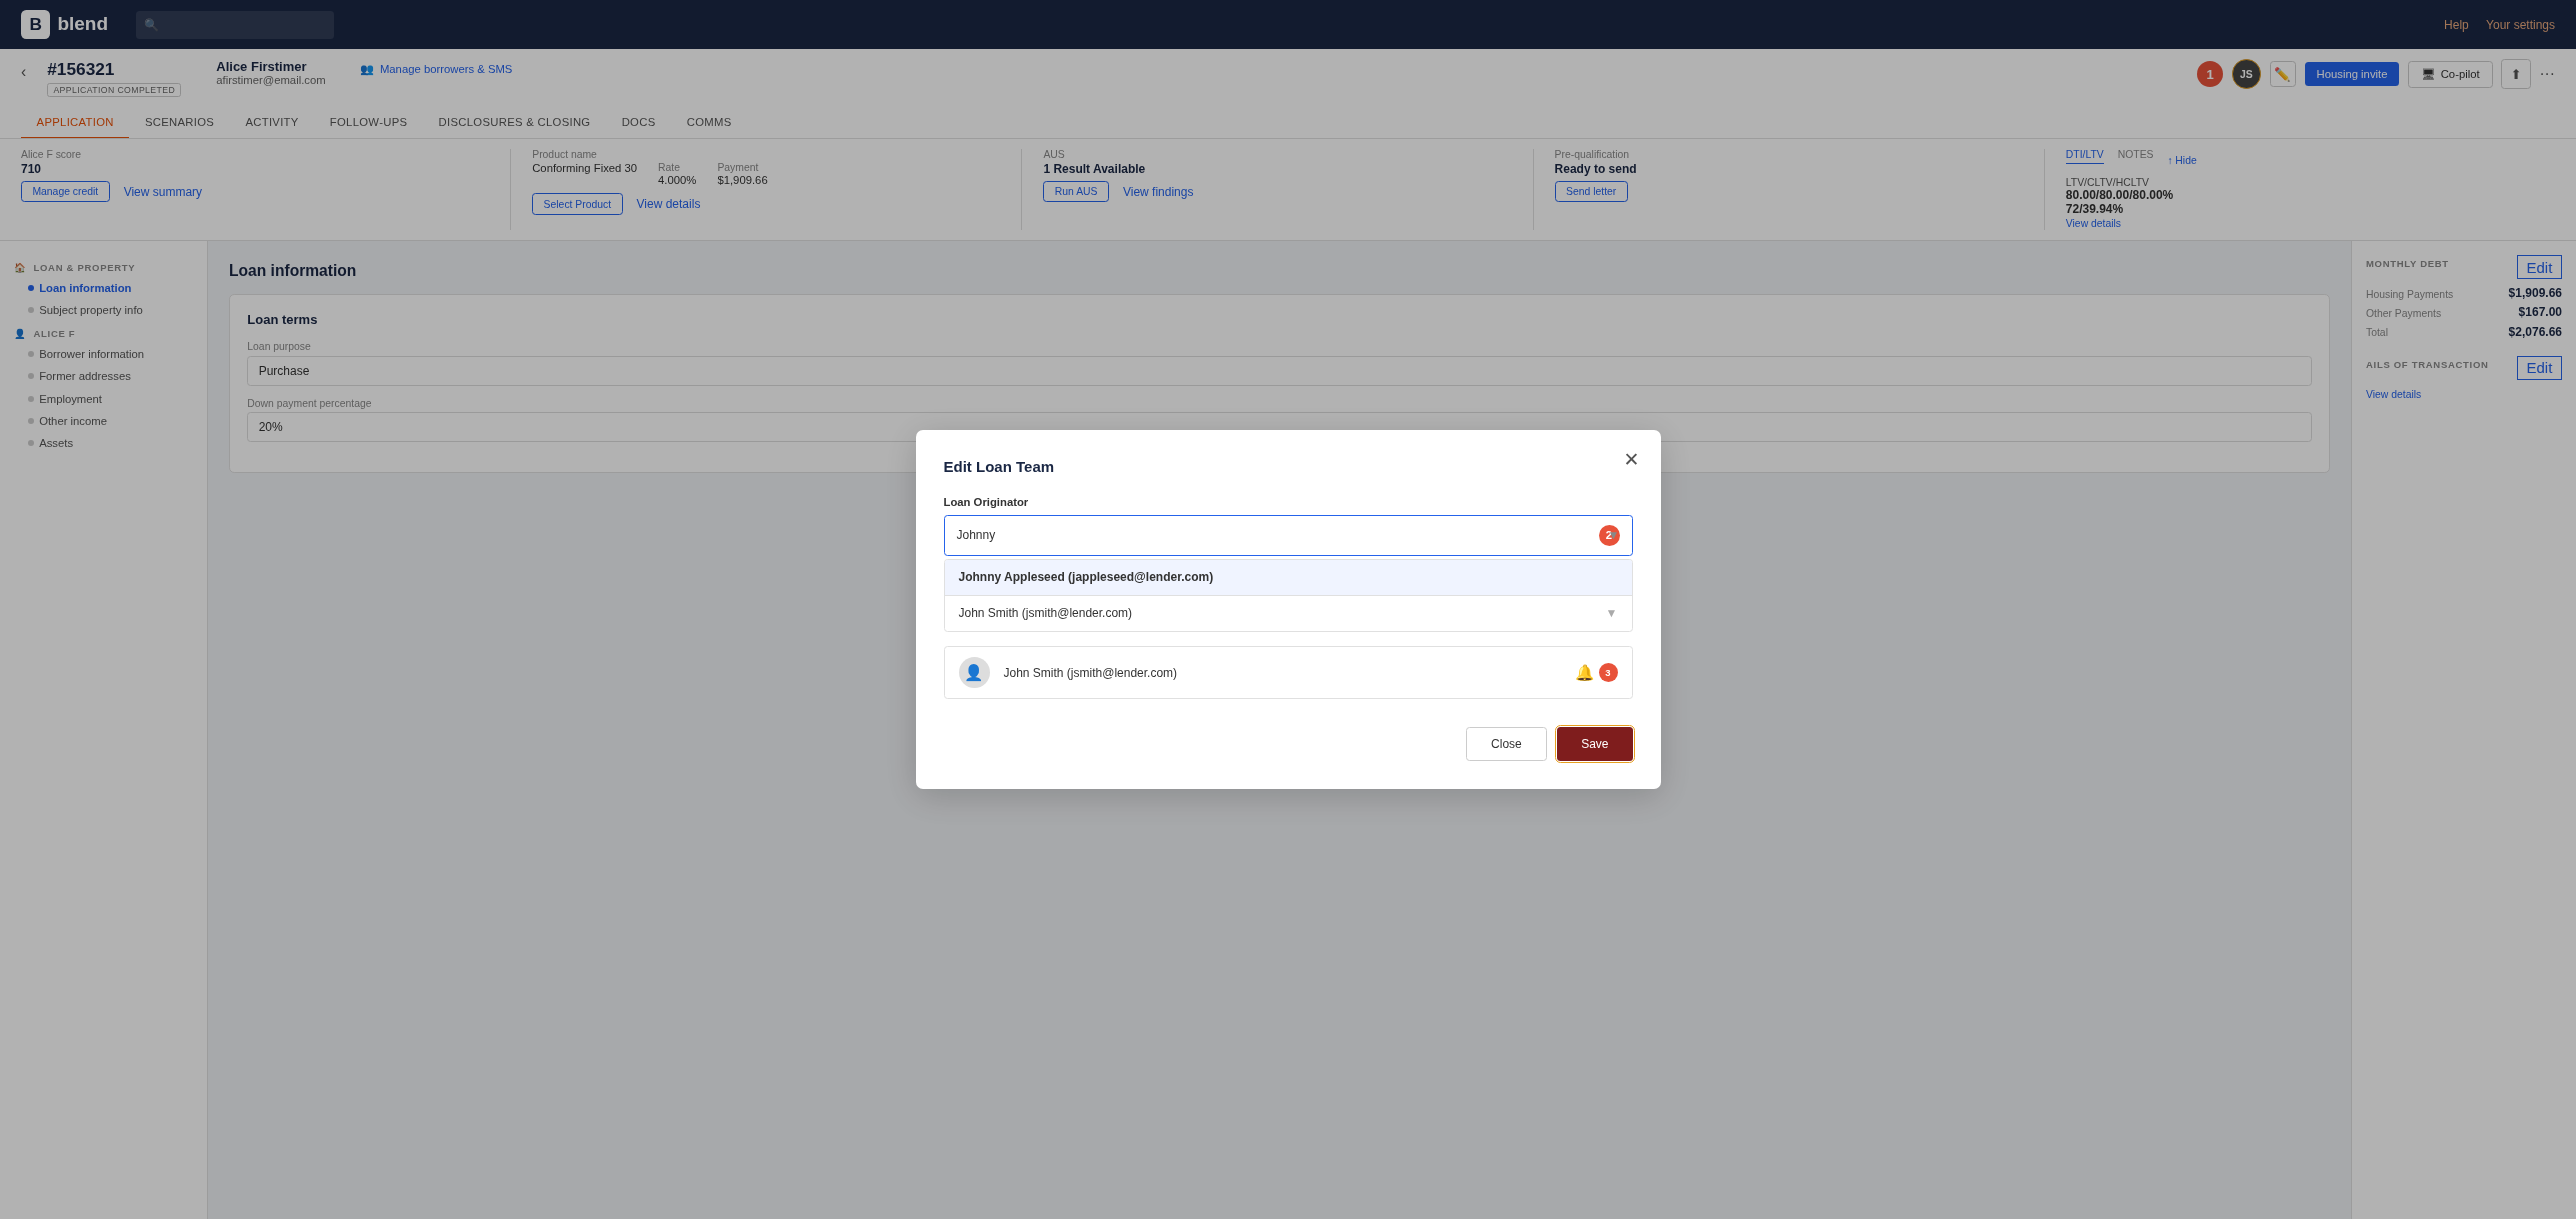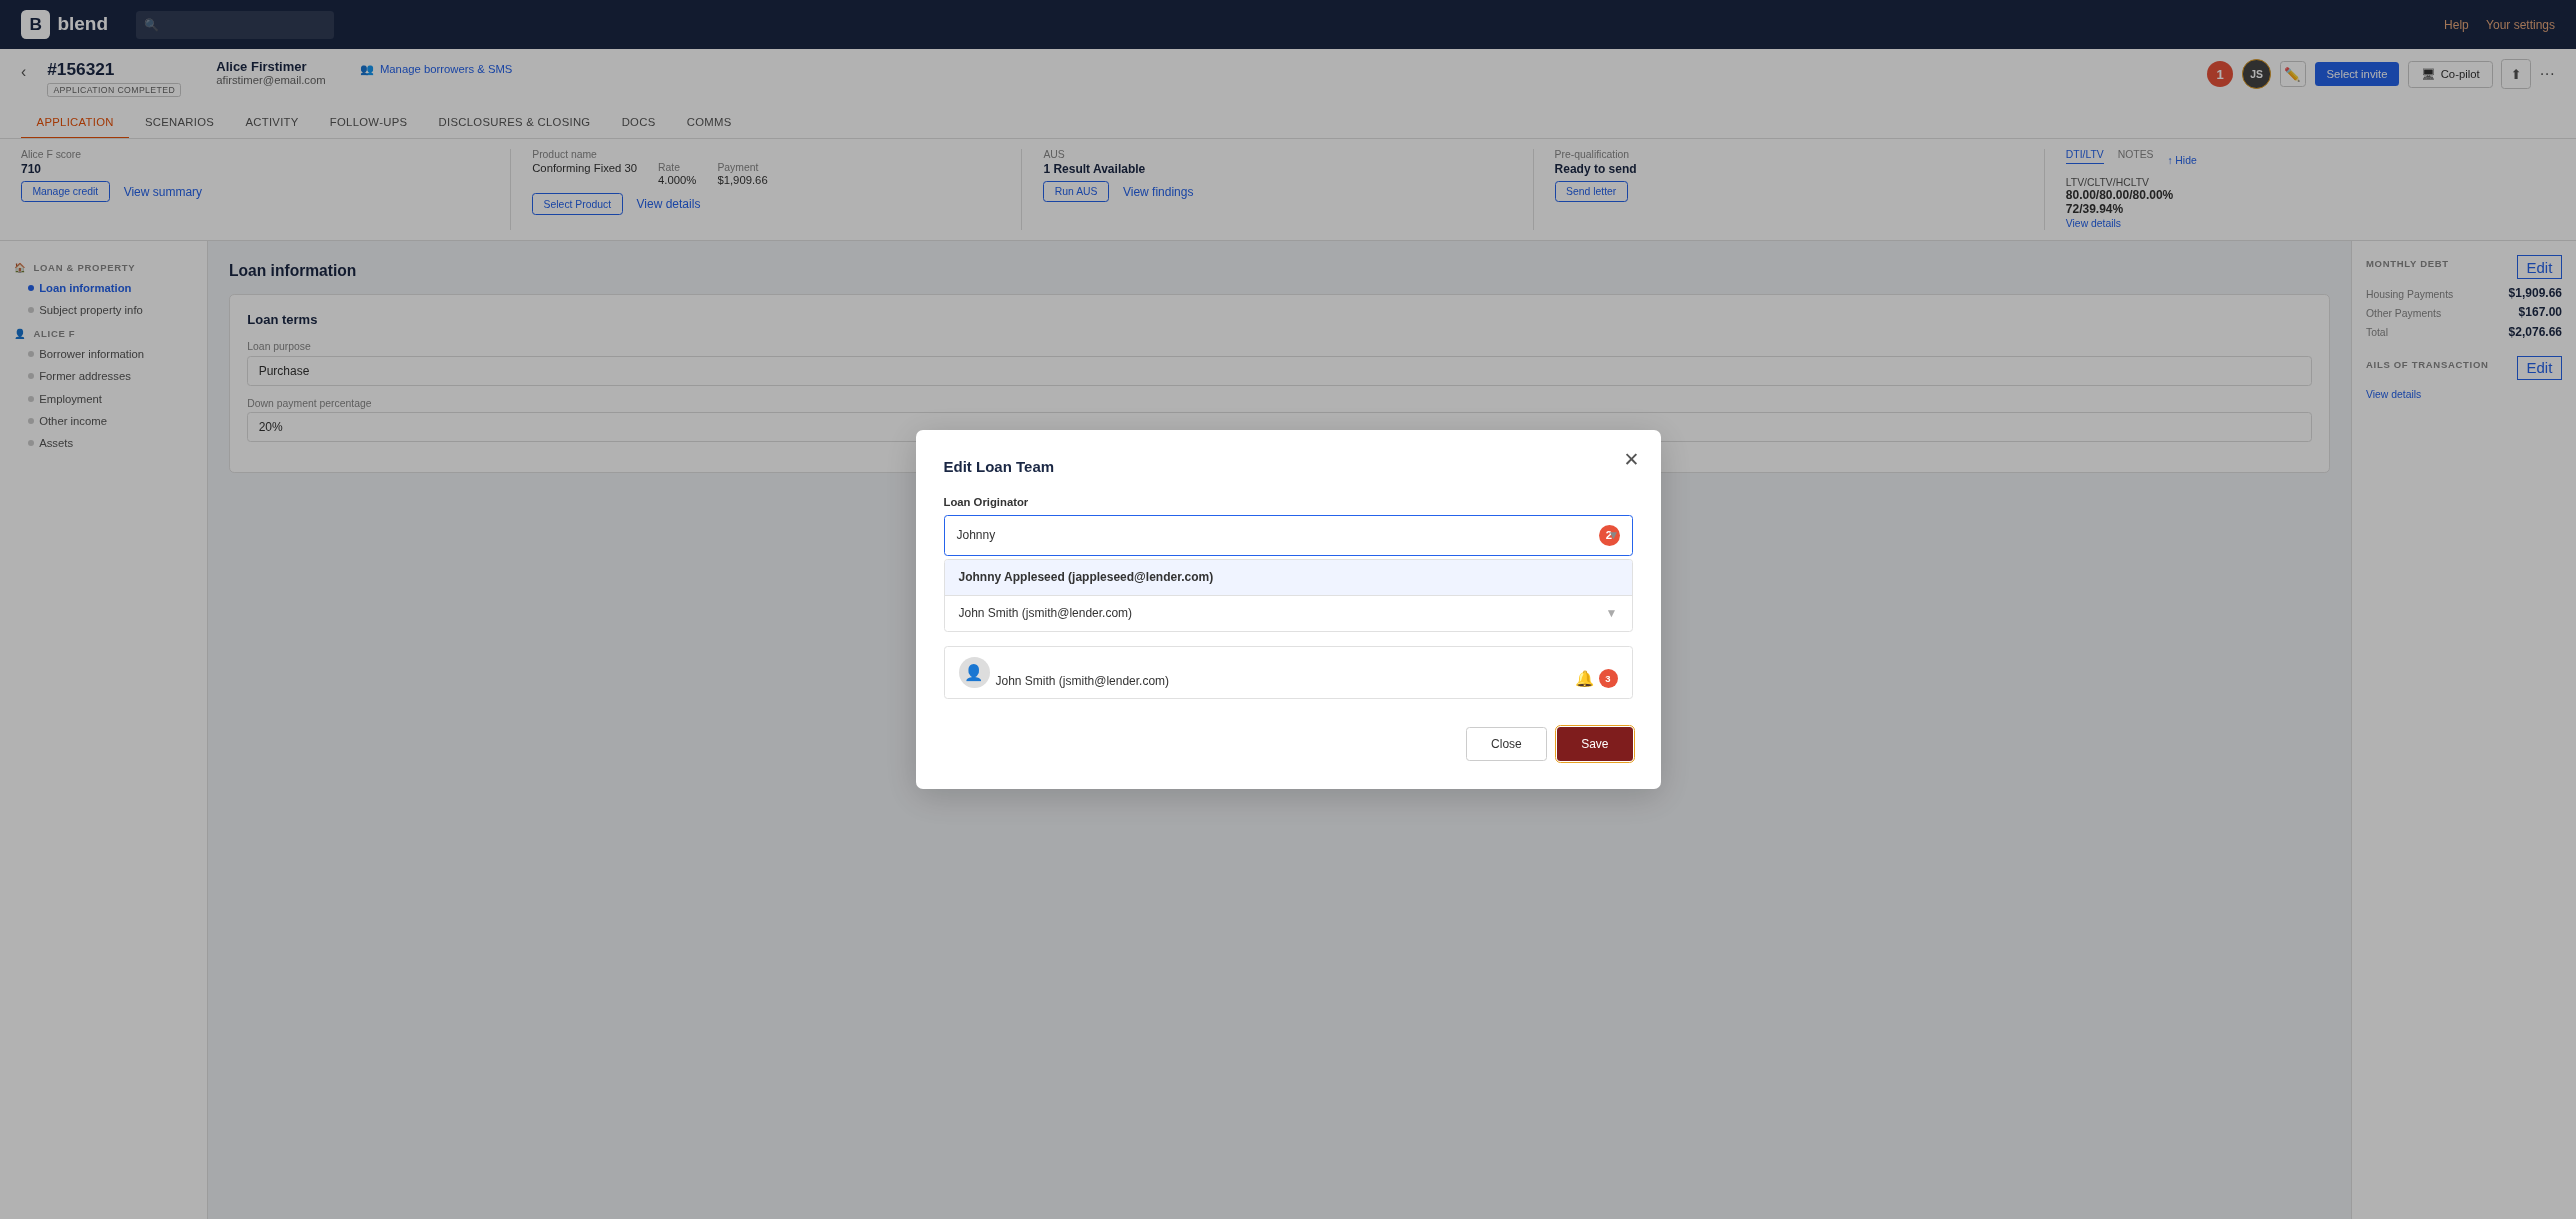--- a/index.html
+++ b/index.html
@@ -532,22 +532,22 @@
       color: #333;
       cursor: pointer;
     }
     .dropdown-item.highlighted {
       background: #f0f4ff;
       font-weight: 600;
     }
     .dropdown-item .highlight { font-weight: 700; }
     .dropdown-item-with-select {
       display: flex;
-      align-items: flex-end;
-      gap: 6px;
+      align-items: center;
+      gap: 14px;
       padding: 10.4px 14px;
       border-top: 0.9px solid #e0e0e0;
     }
     .person-avatar {
       width: 31px;
       height: 31px;
       border-radius: 50%;
       background: #ddd;
       display: flex;
       align-items: center;
@@ -623,21 +623,21 @@
       <div class="borrower-email">afirstimer@email.com</div>
     </div>
     <a class="manage-borrowers">
       <span>👥</span>
       <span>Manage borrowers &amp; SMS</span>
     </a>
     <div class="header-right">
       <div class="badge-circle">1</div>
       <div class="avatar-btn">JS</div>
       <button class="edit-icon-btn">✏️</button>
-      <button class="resend-btn">Select invite</button>
+      <button class="resend-btn">Housing invite</button>
       <button class="copilot-btn">
         <span>🖥</span>
         <span>Co-pilot</span>
       </button>
       <button class="upload-btn">⬆</button>
       <button class="more-btn">···</button>
     </div>
   </div>
 
   <div class="tabs-bar">

